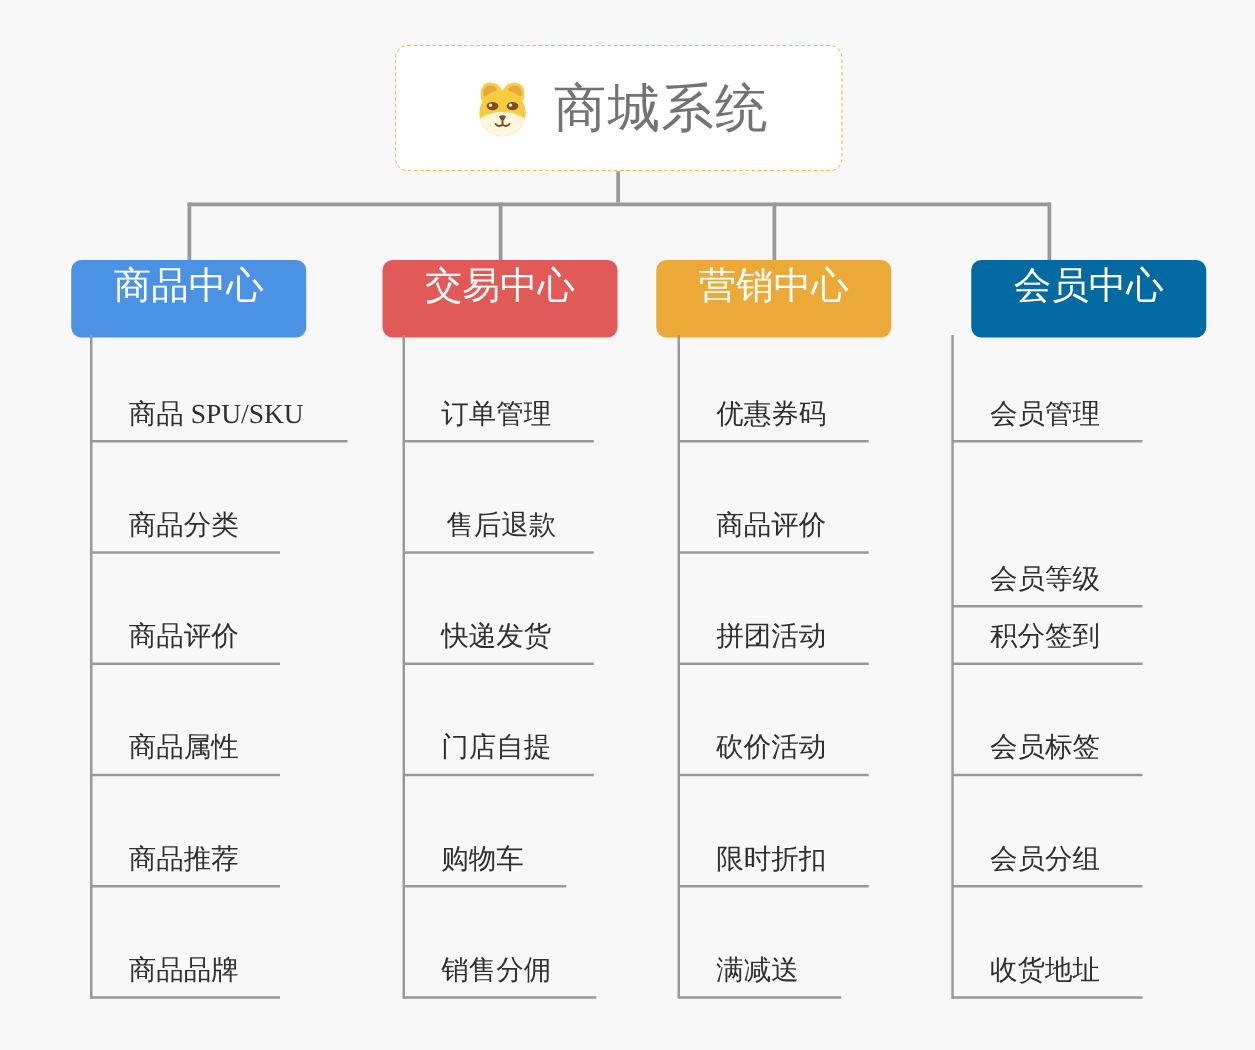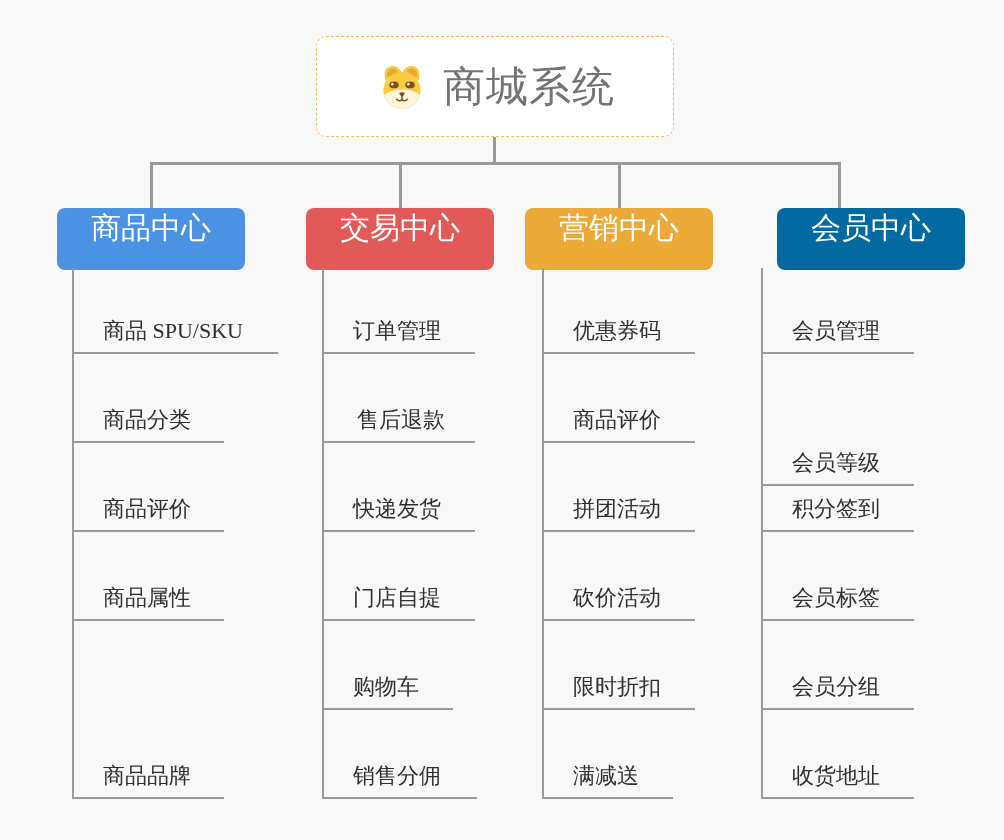--- a/index.html
+++ b/index.html
@@ -129,20 +129,23 @@
   </div>
   <div class="leaf" style="left:73px; top:403px; width:151px;">
     <span class="leaf-label">商品分类</span>
   </div>
   <div class="leaf" style="left:73px; top:492px; width:151px;">
     <span class="leaf-label">商品评价</span>
   </div>
   <div class="leaf" style="left:73px; top:581px; width:151px;">
     <span class="leaf-label">商品属性</span>
   </div>
+  <div class="leaf" style="left:73px; top:670px; width:151px;">
+    <span class="leaf-label">商品推荐</span>
+  </div>
   <div class="leaf" style="left:73px; top:759px; width:151px;">
     <span class="leaf-label">商品品牌</span>
   </div>
 
   <div class="branch-node" style="left: 306px; background: rgb(225, 90, 87);">
     <span class="branch-label">交易中心</span>
   </div>
   <div class="trunk" style="left:322px;"></div>
   <div class="leaf" style="left:323px; top:314px; width:152px;">
     <span class="leaf-label">订单管理</span>

